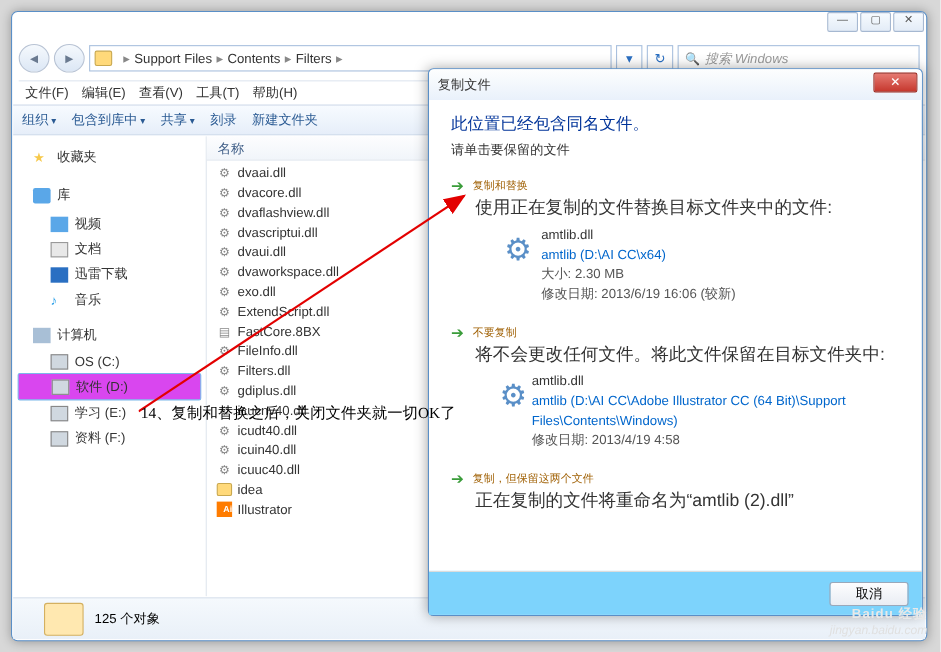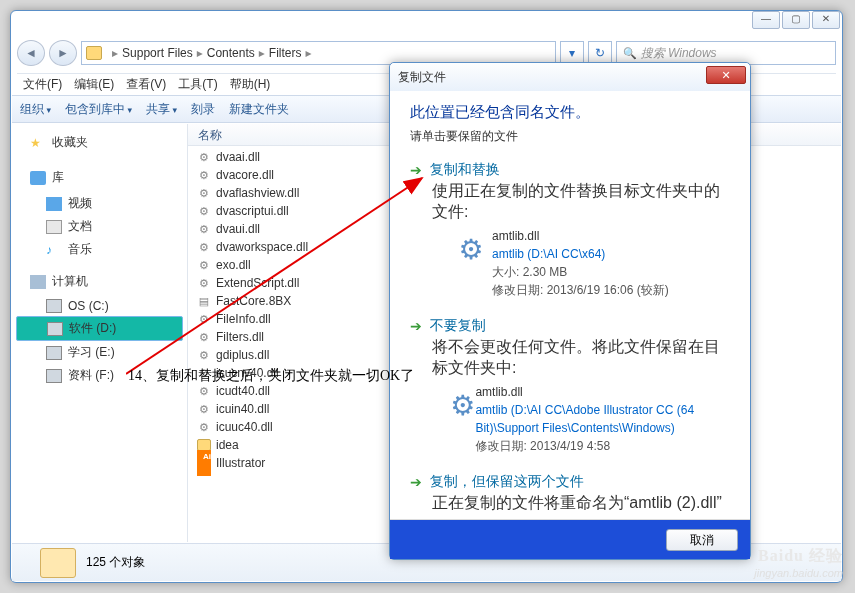--- a/index.html
+++ b/index.html
@@ -31,21 +31,21 @@
 .toolbar { position: absolute; left: 1px; top: 84px; right: 1px; height: 28px; background: linear-gradient(#f7fbff,#e6eef9); border-top: 1px solid #cdd9ea; border-bottom: 1px solid #cdd9ea; display: flex; align-items: center; font-size: 12px; padding: 0 8px; gap: 14px; color: #2a5a93; }
 .toolbar .drop::after { content: " ▾"; font-size: 9px; }
 
 
 .content { position: absolute; left: 1px; top: 113px; right: 1px; bottom: 40px; display: flex; }
 
 
 .tree { width: 176px; border-right: 1px solid #e0e6ee; padding: 8px 4px; font-size: 12px; overflow: hidden; }
 .thdr { display: flex; align-items: center; padding: 2px 4px 6px 14px; color: #333; }
 .titem { display: flex; align-items: center; padding: 3px 4px 3px 30px; color: #333; }
-.titem.sel { background: #14b8a6; border: 1px solid #7bb8ea; border-radius: 2px; }
+.titem.sel { background: #d946ef; border: 1px solid #7bb8ea; border-radius: 2px; }
 .tico { width: 16px; height: 14px; margin-right: 6px; display: inline-block; }
 .favstar { color: #f7c94b; }
 .libico { background: #5aa7e8; border-radius: 2px; }
 .vidico { background: #5aa7e8; }
 .picico { background: #8bc07a; }
 .docico { background: #e8e8e8; border: 1px solid #999; }
 .thunder { background: #2a6fc2; }
 .musico { color: #2a9fe8; }
 .compico { background: #a8bfd6; }
 .driveC { background: #d0d8e0; border: 1px solid #888; }
@@ -56,56 +56,56 @@
 
 .files { flex: 1; position: relative; }
 .fhdr { position: absolute; left: 0; top: 0; right: 0; height: 22px; background: linear-gradient(#fdfdfe,#f1f5fa); border-bottom: 1px solid #e0e6ee; font-size: 12px; padding: 3px 10px; color: #3b5a84; }
 .flist { position: absolute; left: 0; top: 22px; right: 0; bottom: 0; overflow: hidden; padding: 2px 0; }
 .frow { display: flex; align-items: center; padding: 1px 8px; font-size: 12px; color: #333; height: 18px; }
 .fico { width: 16px; height: 16px; margin-right: 4px; display: flex; align-items: center; justify-content: center; font-size: 11px; }
 .dllico { color: #888; }
 .dllico::before { content: "⚙"; }
 .bbxico::before { content: "▤"; color: #888; }
 .fldico2 { width: 14px; height: 12px; background: #ffd97a; border: 1px solid #c9a84f; border-radius: 2px; }
-.aiico { width: 14px; height: 26px; background: #ff7c00; color: #fff; font-size: 8px; font-weight: bold; text-align: right; line-height: 14px; }
+.aiico { width: 14px; height: 14px; background: #ff7c00; color: #fff; font-size: 8px; font-weight: bold; text-align: right; line-height: 14px; }
 
 
 .status { position: absolute; left: 1px; bottom: 1px; right: 1px; height: 38px; background: linear-gradient(#f5f9fd,#e9f0f8); border-top: 1px solid #d5deec; display: flex; align-items: center; font-size: 12px; padding: 0 28px; }
 .status .bigfld { width: 36px; height: 30px; background: #ffe8b0; border: 1px solid #d4b060; border-radius: 3px; margin-right: 10px; }
 
 
-.dialog { position: absolute; left: 389px; top: 62px; width: 362px; height: 498px; background: #fff; border: 1px solid #5a8fc7; border-radius: 5px; box-shadow: 0 0 12px rgba(0,0,0,.35); }
+.dialog { position: absolute; left: 389px; top: 62px; width: 450px; height: 498px; background: #fff; border: 1px solid #5a8fc7; border-radius: 5px; box-shadow: 0 0 12px rgba(0,0,0,.35); }
 .dlgtitle { height: 28px; background: linear-gradient(#fdfefe,#e9f1fb); border-radius: 5px 5px 0 0; display: flex; align-items: center; padding: 0 8px; font-size: 12px; color: #333; position: relative; }
 .dlgclose { position: absolute; right: 4px; top: 3px; width: 40px; height: 18px; background: linear-gradient(#e57a72,#c6382e); border: 1px solid #9e2b22; border-radius: 2px; color: #fff; text-align: center; font-size: 11px; line-height: 16px; }
 .dlgbody { padding: 12px 20px 8px 20px; }
 .dlgh1 { color: #003399; font-size: 15px; font-weight: normal; margin-bottom: 6px; }
 .dlgsub { font-size: 12px; color: #333; margin-bottom: 16px; }
 .opt { margin-bottom: 18px; }
 .opthdr { display: flex; align-items: center; margin-bottom: 2px; }
 .greenarrow { color: #3a9c3a; font-size: 14px; margin-right: 8px; }
-.optlink { color: #0369a1; font-size: 14px; }
+.optlink { color: #a16207; font-size: 10px; }
 .optdesc { font-size: 16px; color: #333; margin-left: 22px; margin-bottom: 4px; }
 .fileinfo { display: flex; margin-left: 40px; }
 .fileicon { width: 42px; height: 44px; display: flex; align-items: center; justify-content: center; font-size: 28px; color: #5a8fc7; }
 .filedet { font-size: 12px; line-height: 1.5; }
 .filedet .fname { color: #333; }
 .filedet .fpath { color: #0066cc; }
 .filedet .fmeta { color: #555; }
-.dlgfoot { position: absolute; left: 0; right: 0; bottom: 0; height: 40px; background: #1d4ed8; border-top: 1px solid #dcdcdc; display: flex; align-items: center; justify-content: flex-end; padding: 0 12px; }
+.dlgfoot { position: absolute; left: 0; right: 0; bottom: 0; height: 40px; background: #7dd3fc; border-top: 1px solid #dcdcdc; display: flex; align-items: center; justify-content: flex-end; padding: 0 12px; }
 .dlgbtn { width: 72px; height: 22px; border: 1px solid #9aa8ba; background: linear-gradient(#fdfdfe,#e9edf3); border-radius: 3px; font-size: 12px; text-align: center; line-height: 20px; }
 
 
 .arrow { position: absolute; pointer-events: none; }
 
 
 .anno { position: absolute; left: 128px; top: 367px; font-size: 14px; color: #000000; font-family: SimSun, serif; }
 
 
 .wm { position: absolute; right: 12px; bottom: 14px; text-align: right; }
-.wm .brand { font-size: 16px; color: #e8e8e8; font-weight: bold; letter-spacing: 1px; font-family: Liberation Serif, serif; }
+.wm .brand { font-size: 12px; color: #e8e8e8; font-weight: bold; letter-spacing: 1px; }
 .wm .url { font-size: 11px; color: #e0e0e0; font-style: italic; }
 </style>
 </head>
 <body>
 
 <div class="win">
 
   <div class="sysbar">
     <div class="sysbtn">―</div>
     <div class="sysbtn">▢</div>
@@ -161,20 +161,24 @@
         </div>
       <div class="titem">
           <span class="tico vidico"></span>
           <span>视频</span>
         </div>
       <div class="titem">
           <span class="tico docico"></span>
           <span>文档</span>
         </div>
       <div class="titem">
+          <span class="tico thunder"></span>
+          <span>迅雷下载</span>
+        </div>
+      <div class="titem">
           <span class="tico musico">♪</span>
           <span>音乐</span>
         </div>
       <div class="spacer"></div>
       <div class="thdr">
           <span class="tico compico"></span>
           <span>计算机</span>
         </div>
       <div class="titem">
           <span class="tico driveC"></span>

